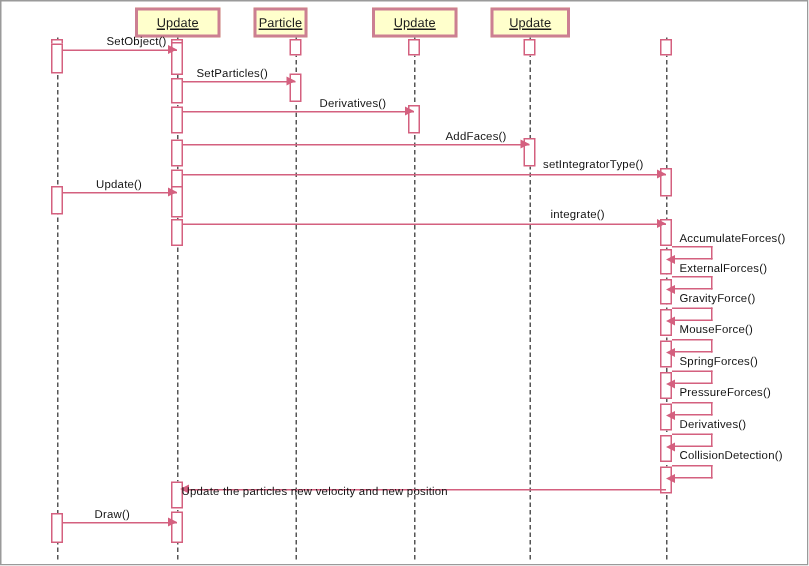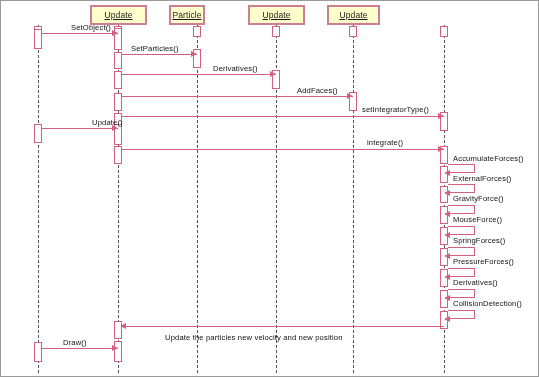--- a/index.html
+++ b/index.html
@@ -161,21 +161,21 @@
   <div class="msg-line" style="left:121px; top:95px; width:231px;"></div>
   <div class="msg-arrow right" style="left:346px; top:91.5px;"></div>
   <div class="msg-label" style="left:296px; top:85px;">AddFaces()</div>
 
   <div class="msg-line" style="left:121px; top:115px; width:322px;"></div>
   <div class="msg-arrow right" style="left:437px; top:111.5px;"></div>
   <div class="msg-label" style="left:361px; top:104px;">setIntegratorType()</div>
 
   <div class="msg-line" style="left:41px; top:127px; width:76px;"></div>
   <div class="msg-arrow right" style="left:111px; top:123.5px;"></div>
-  <div class="msg-label" style="left:72px; top:117px;padding-left:19px;">Update()</div>
+  <div class="msg-label" style="left:44px; top:117px;padding-left:19px;">Update()</div>
 
   <div class="msg-line" style="left:121px; top:148px; width:322px;"></div>
   <div class="msg-arrow right" style="left:437px; top:144.5px;"></div>
   <div class="msg-label" style="left:366px; top:137px;">integrate()</div>
 
   <div class="self-loop" style="left:447px; top:163px; width:27px;"></div>
   <div class="msg-arrow left" style="left:443px; top:168.5px;"></div>
   <div class="msg-label" style="left:452px; top:153px;">AccumulateForces()</div>
 
   <div class="self-loop" style="left:447px; top:183px; width:27px;"></div>
@@ -201,19 +201,19 @@
   <div class="self-loop" style="left:447px; top:288px; width:27px;"></div>
   <div class="msg-arrow left" style="left:443px; top:293.5px;"></div>
   <div class="msg-label" style="left:452px; top:277px;">Derivatives()</div>
 
   <div class="self-loop" style="left:447px; top:309px; width:27px;"></div>
   <div class="msg-arrow left" style="left:443px; top:314.5px;"></div>
   <div class="msg-label" style="left:452px; top:298px;">CollisionDetection()</div>
 
   <div class="msg-line" style="left:121px; top:325px; width:322px;"></div>
   <div class="msg-arrow left" style="left:119px; top:321.5px;"></div>
-  <div class="msg-label" style="left:120px; top:332px;padding-left:44px;">Update the particles new velocity and new position</div>
+  <div class="msg-label" style="left:120px; top:322px;">Update the particles new velocity and new position</div>
 
   <div class="msg-line" style="left:41px; top:347px; width:76px;"></div>
   <div class="msg-arrow right" style="left:111px; top:343.5px;"></div>
   <div class="msg-label" style="left:62px; top:337px;">Draw()</div>
 
 </div>
 
 </body></html>

